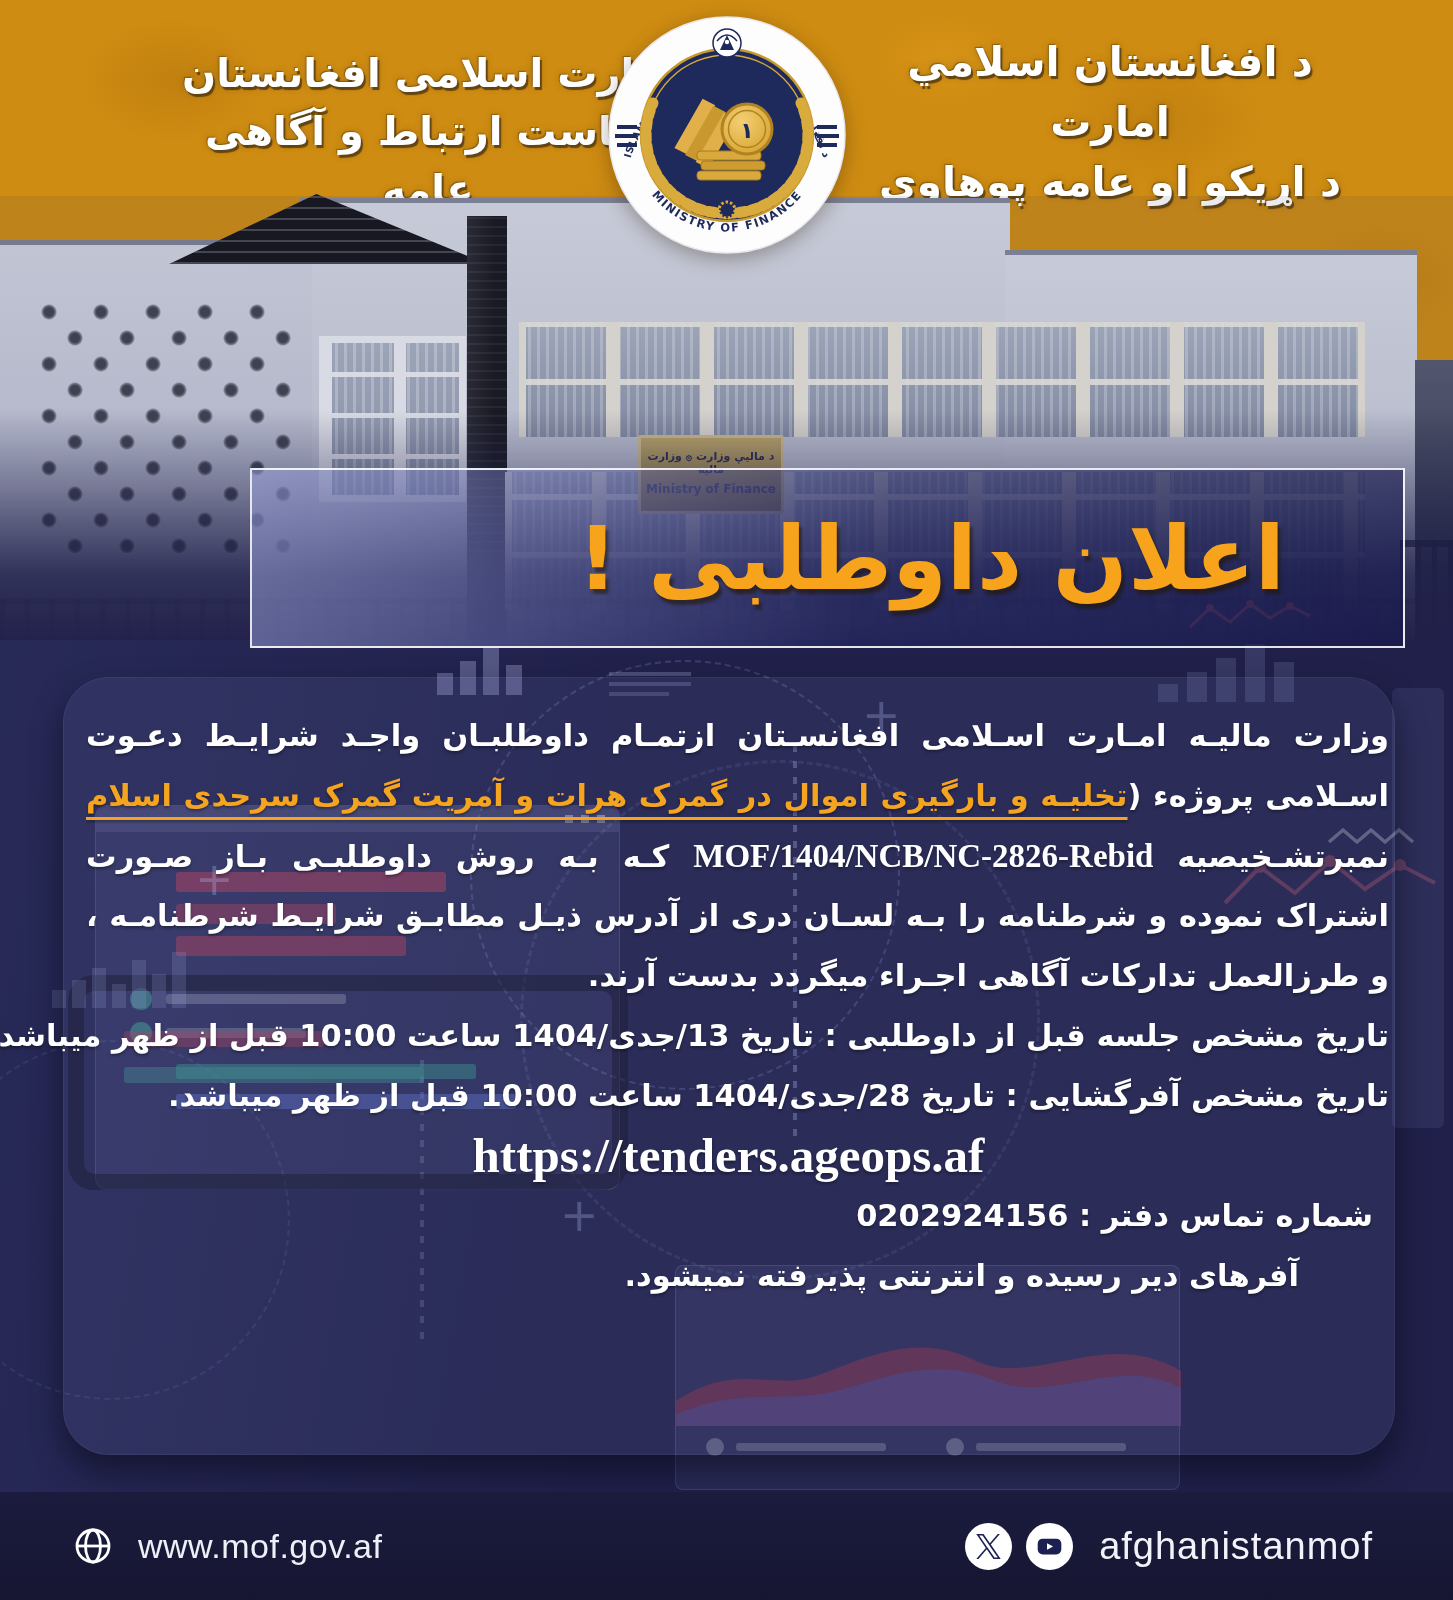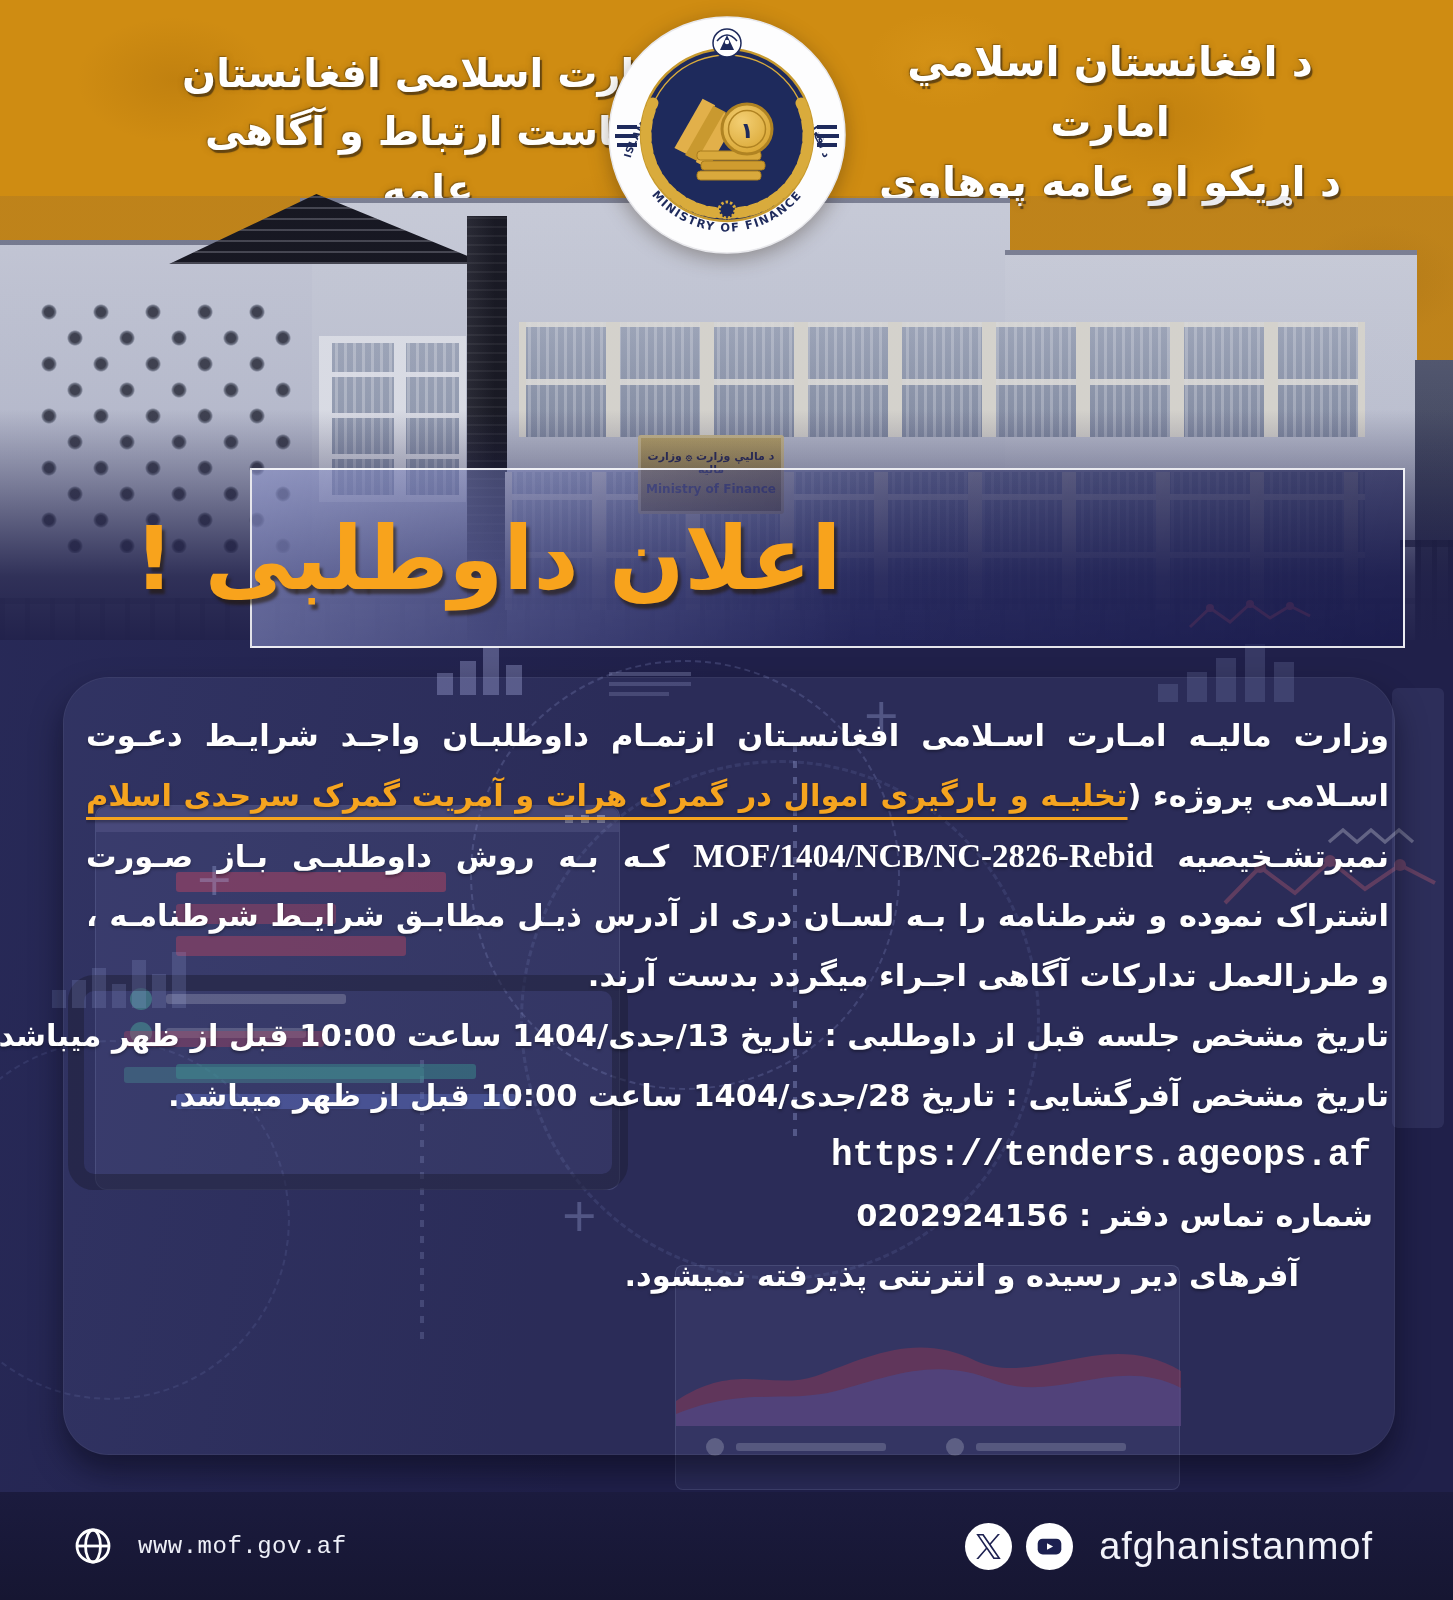--- a/index.html
+++ b/index.html
@@ -78,21 +78,21 @@
   .photo-fade{position:absolute;left:0;top:0;width:1453px;height:464px;
     background:
       linear-gradient(180deg, rgba(32,32,74,0) 0%, rgba(32,32,74,0) 46%, rgba(32,32,74,.38) 62%, rgba(32,32,74,.88) 82%, #20204a 98%),
       linear-gradient(rgba(45,50,100,.10), rgba(45,50,100,.10));
     z-index:4;}
 
   
   .band{position:absolute;left:250px;top:468px;width:1155px;height:180px;z-index:6;
     border:2px solid rgba(255,255,255,.88);
     background:linear-gradient(105deg, rgba(152,160,216,.55) 0%, rgba(110,118,186,.40) 28%, rgba(38,42,105,.50) 54%, rgba(24,26,78,.66) 100%);
-    display:flex;align-items:center;justify-content:flex-start;}
+    display:flex;align-items:center;justify-content:flex-end;}
   .band h1{margin:0;transform:translateX(-118px);font-size:88px;font-weight:700;
     color:#f8a31c;text-shadow:3px 5px 3px rgba(35,22,0,.55);letter-spacing:0;}
 
   
   .logo{position:absolute;left:605px;top:13px;width:244px;height:244px;z-index:7;
     filter:drop-shadow(0 5px 10px rgba(40,25,5,.35));}
 
   
   .body-sec{position:absolute;left:0;top:640px;width:1453px;height:852px;z-index:3;
     background:
@@ -108,30 +108,30 @@
     background:rgba(148,156,225,.095);border:1px solid rgba(255,255,255,.05);
     box-shadow:0 16px 30px rgba(6,6,20,.5);z-index:5;}
 
   
   .btxt{position:absolute;top:706px;left:86px;right:64px;z-index:8;direction:rtl;
     color:#fff;font-weight:700;font-size:30.5px;text-shadow:0 2px 3px rgba(0,0,0,.35);}
   .ln{height:60px;line-height:60px;text-align:right;overflow:visible;white-space:nowrap;}
   .just{text-align:justify;text-align-last:justify;white-space:normal;overflow:hidden;}
   .hl{color:#f5a41f;text-decoration:underline;text-underline-offset:11px;text-decoration-thickness:2.5px;}
   .code{font-family:"Liberation Serif",serif;font-weight:700;font-size:33px;}
-  .url{direction:ltr;font-family:Liberation Mono, monospace;font-size:36px;padding-right:18px;font-weight:600;}
+  .url{direction:ltr;font-family:Liberation Serif, serif;font-size:49px;padding-right:18px;font-weight:600;text-align:center;}
   .ind16{padding-left:0;padding-right:16px;}
   .last{padding-right:90px;}
 
   
   .footer{position:absolute;left:0;top:1492px;width:1453px;height:108px;z-index:9;
     background:linear-gradient(180deg,#1b1b3e,#161632);}
   .f-left{position:absolute;left:70px;top:0;height:108px;display:flex;align-items:center;gap:22px;}
   .f-right{position:absolute;right:80px;top:0;height:108px;display:flex;align-items:center;gap:14px;}
-  .f-web{color:#eef0f8;font-size:24px;font-family:Liberation Mono, monospace;letter-spacing:.5px;}
+  .f-web{color:#eef0f8;font-size:34px;font-family:Liberation Sans, sans-serif;letter-spacing:.5px;}
   .f-handle{color:#f2f3fa;font-size:38px;font-family:"Liberation Sans",sans-serif;margin-left:12px;letter-spacing:1px;}
   .circle-ic{width:47px;height:47px;border-radius:50%;background:#fff;display:flex;
     align-items:center;justify-content:center;}
 </style>
 </head>
 <body>
 
 <div id="poster">
 
   <div class="header"></div>

